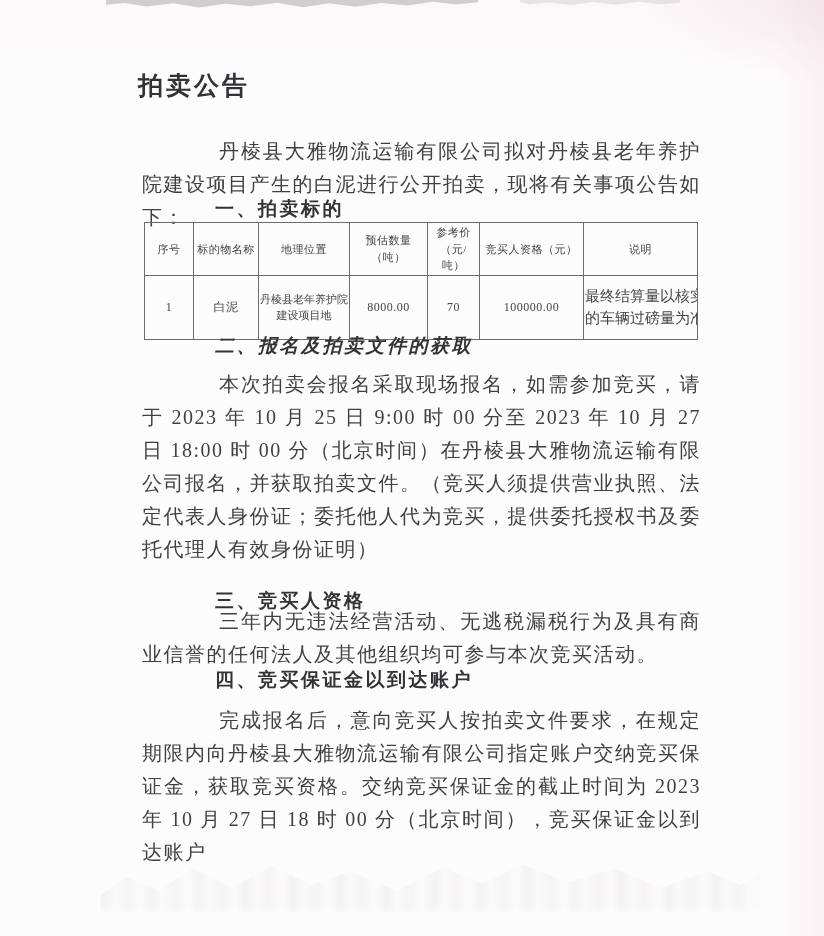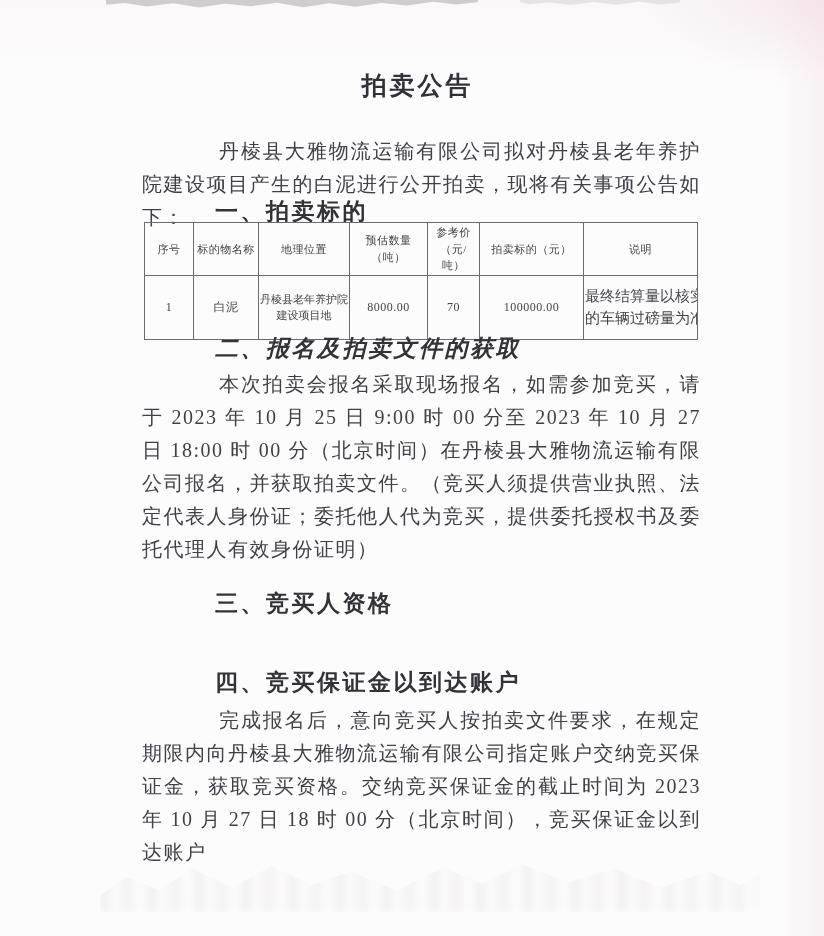--- a/index.html
+++ b/index.html
@@ -41,41 +41,40 @@
       rgba(168,162,163,0.05) 9px, rgba(168,162,163,0.05) 21px,
       rgba(168,162,163,0.16) 21px, rgba(168,162,163,0.16) 34px,
       rgba(168,162,163,0.03) 34px, rgba(168,162,163,0.03) 47px);
     clip-path: polygon(0% 70%, 4% 35%, 9% 60%, 14% 20%, 20% 55%, 26% 15%, 32% 50%, 38% 25%, 45% 60%, 52% 18%, 58% 48%, 64% 12%, 71% 45%, 78% 20%, 85% 55%, 92% 25%, 97% 50%, 100% 30%, 100% 100%, 0% 100%);
     filter: blur(3.5px);
     opacity: 0.55;
   }
 
   .doc-title {
     position: absolute; top: 52px; left: 138px; width: 559px;
-    text-align: center;
     font-size: 25px; font-weight: bold; letter-spacing: 3px;
     color: #313137;
   }
 
   .para {
     position: absolute; left: 138px; width: 559px;
     font-size: 20px; line-height: 33px; letter-spacing: 1.5px;
     text-align: justify; text-indent: 77px;
     color: #3f3f46;
     margin: 4px;
   }
   .intro { top: 131px; }
   .p-s2  { top: 364px; }
   .p-s3  { top: 601px; }
   .p-s4  { top: 700px; }
 
   .heading {
     position: absolute; left: 215px;
     font-family: "DejaVu Sans", "Liberation Sans", sans-serif;
-    font-size: 23px; font-weight: 700; letter-spacing: 2.5px;
+    font-size: 19px; font-weight: 700; letter-spacing: 2.5px;
     color: #323237;
     margin: 0;
   }
   .h-s1 { top: 196px; }
   .h-s2 { top: 333px; font-style: italic; }
   .h-s3 { top: 588px; }
   .h-s4 { top: 667px; }
 
   table.auction {
     position: absolute; top: 222px; left: 144px; width: 553px;
@@ -135,21 +134,21 @@
     </colgroup>
     <thead>
       <tr class="head-row">
         <th>序号</th>
         <th>标的物名称</th>
         <th>地理位置</th>
         <th>预估数量
 （吨）</th>
         <th>参考价
 （元/吨）</th>
-        <th>拍卖标的（元）</th>
+        <th>竞买人资格（元）</th>
         <th>说明</th>
       </tr>
     </thead>
     <tbody>
       <tr class="data-row">
         <td>1</td>
         <td>白泥</td>
         <td class="cell-geo">丹棱县老年养护院
 建设项目地</td>
         <td>8000.00</td>
@@ -158,17 +157,18 @@
         <td class="cell-note">最终结算量以核实后
 的车辆过磅量为准</td>
       </tr>
     </tbody>
   </table>
 
   <h2 class="heading h-s2">二、报名及拍卖文件的获取</h2>
   <p class="para p-s2">本次拍卖会报名采取现场报名，如需参加竞买，请于 2023 年 10 月 25 日 9:00 时 00 分至 2023 年 10 月 27 日 18:00 时 00 分（北京时间）在丹棱县大雅物流运输有限公司报名，并获取拍卖文件。（竞买人须提供营业执照、法定代表人身份证；委托他人代为竞买，提供委托授权书及委托代理人有效身份证明）</p>
 
   <h2 class="heading h-s3">三、竞买人资格</h2>
+  <p class="para p-s3">三年内无违法经营活动、无逃税漏税行为及具有商业信誉的任何法人及其他组织均可参与本次竞买活动。</p>
 
   <h2 class="heading h-s4">四、竞买保证金以到达账户</h2>
   <p class="para p-s4">完成报名后，意向竞买人按拍卖文件要求，在规定期限内向丹棱县大雅物流运输有限公司指定账户交纳竞买保证金，获取竞买资格。交纳竞买保证金的截止时间为 2023 年 10 月 27 日 18 时 00 分（北京时间），竞买保证金以到达账户</p>
 
 </div>
 
 </body></html>

